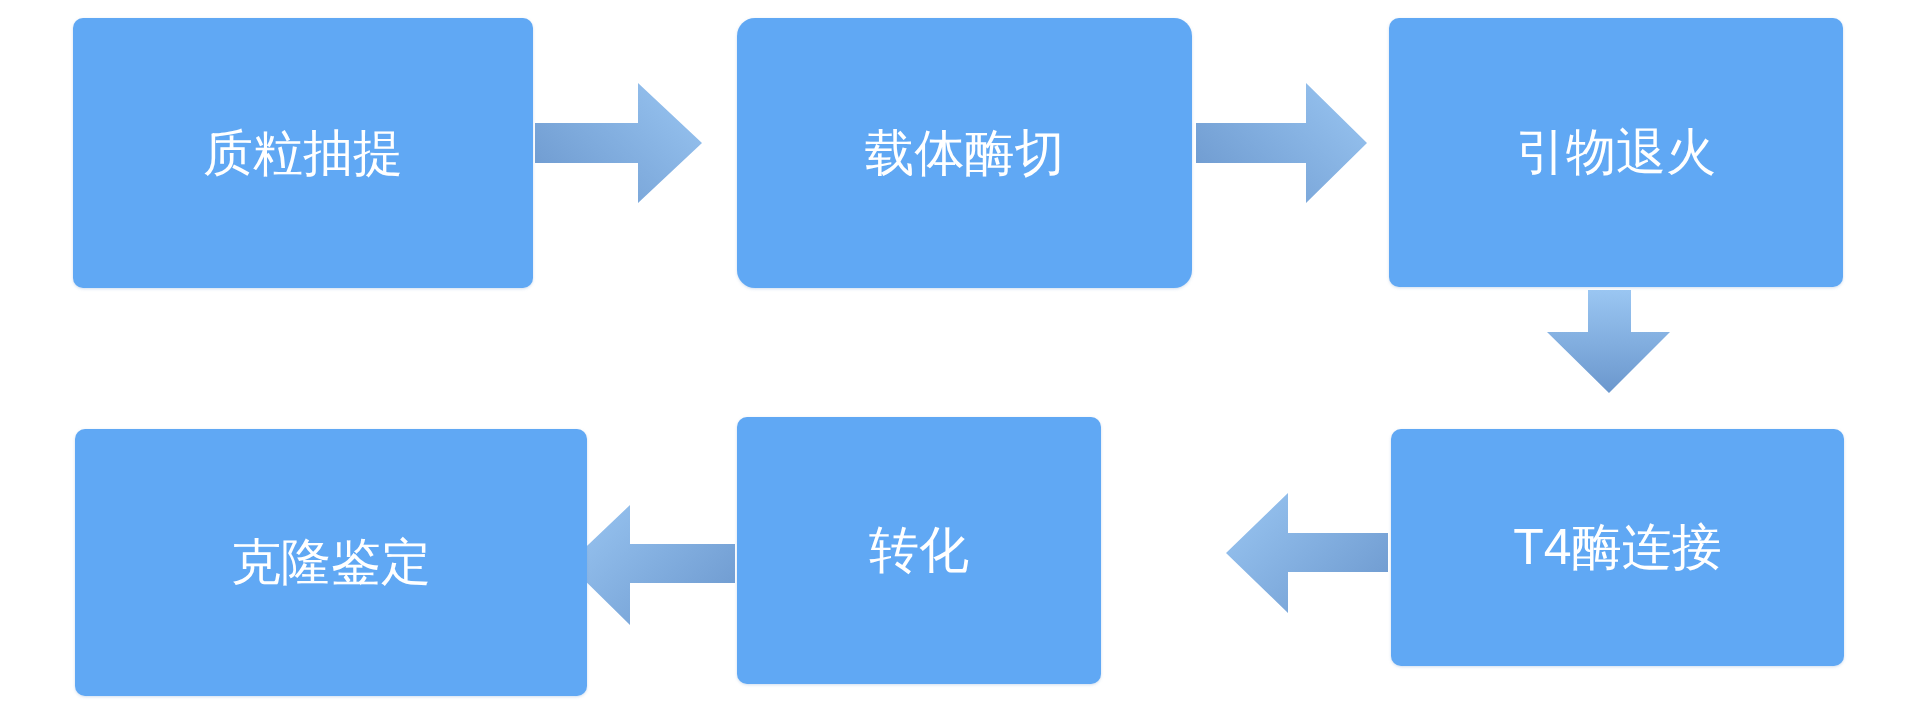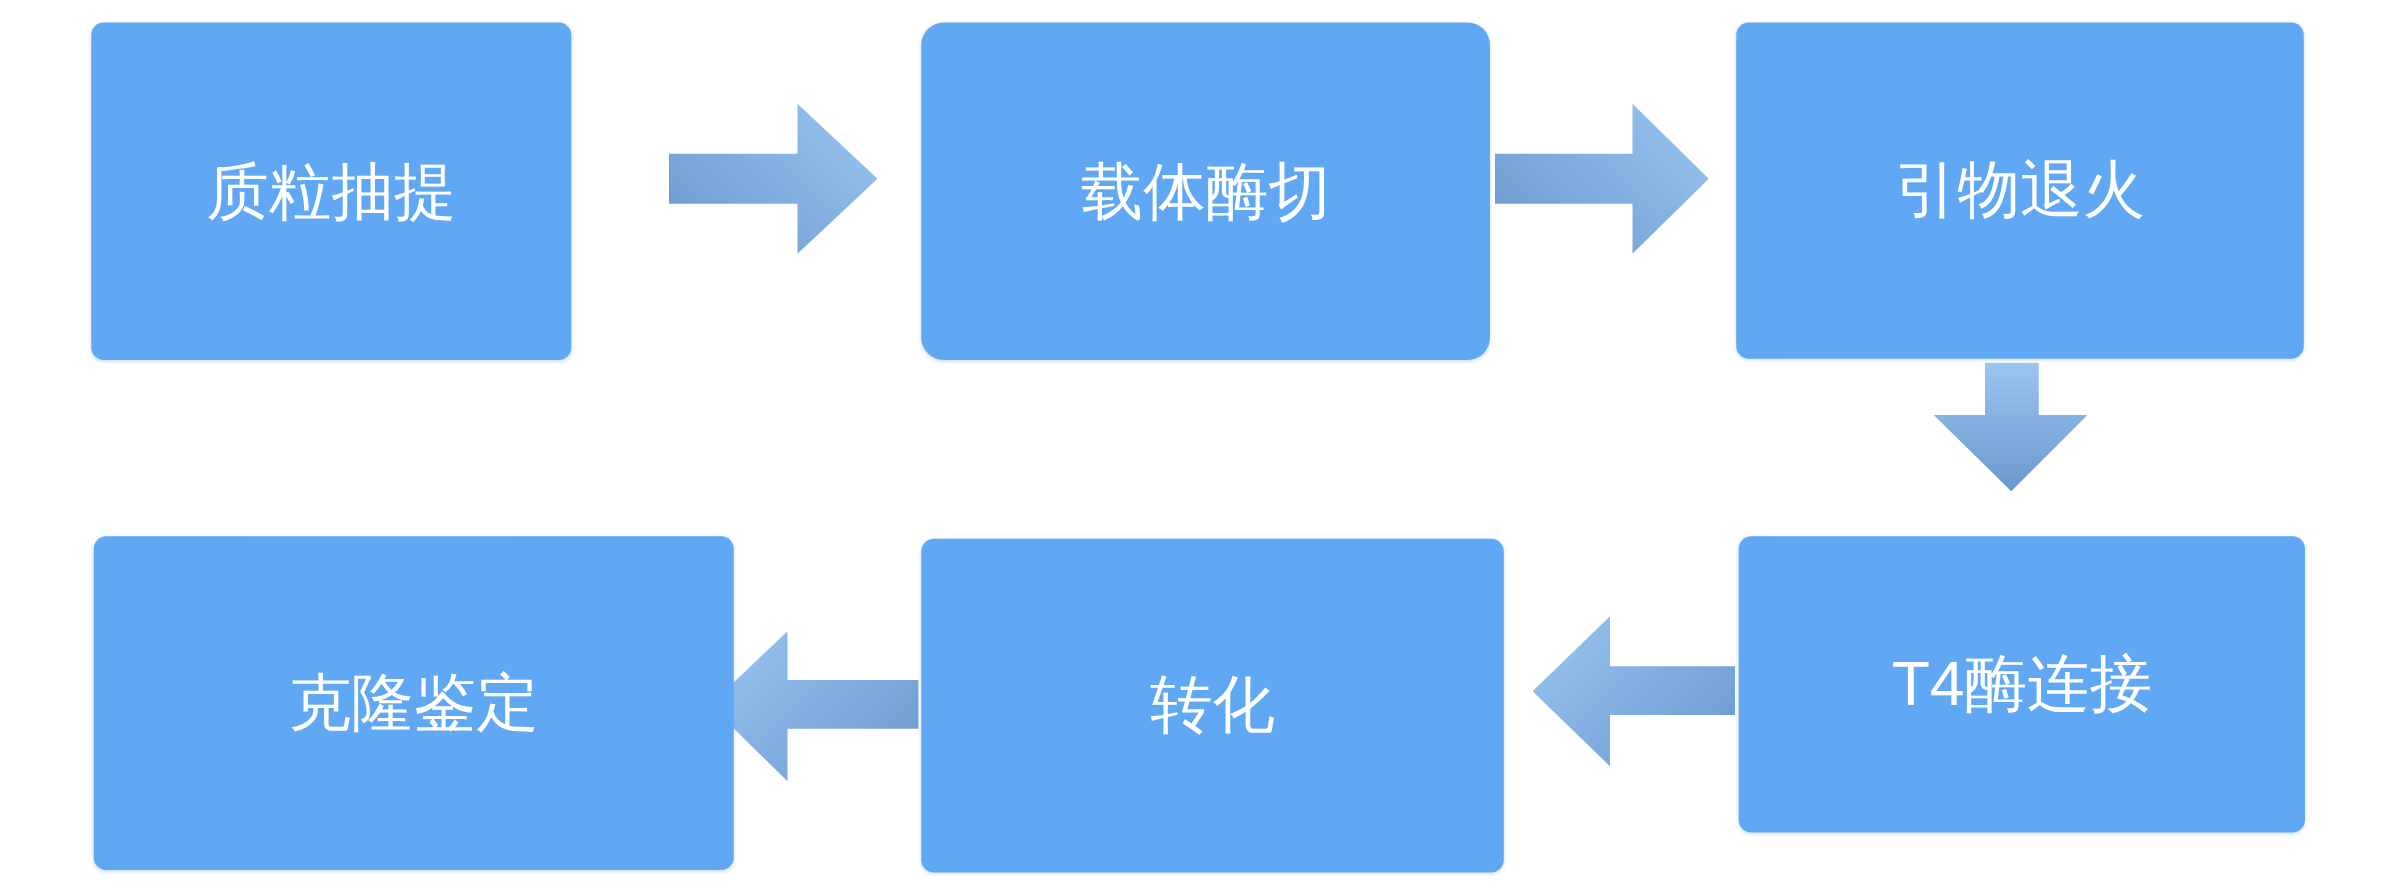--- a/index.html
+++ b/index.html
@@ -28,26 +28,26 @@
     font-size:50px;
     line-height:1.1;
     white-space:nowrap;
   }
   .arrow{position:absolute;}
   .arrow-right{background:linear-gradient(45deg,var(--arrow-dark),var(--arrow-light));}
   .arrow-left{background:linear-gradient(315deg,var(--arrow-dark),var(--arrow-light));}
   .arrow-down{background:linear-gradient(to bottom,var(--arrow-light),var(--arrow-dark));}
 
   
-  #node-1{left:73px;  top:18px;  width:384px;height:270px;}
+  #node-1{left:73px;  top:18px;  width:460px;height:270px;}
   #node-2{left:737px; top:18px;  width:455px;height:270px;border-radius:18px;}
   #node-3{left:1389px;top:18px;  width:454px;height:269px;}
   
   #node-4{left:1391px;top:429px;width:453px;height:237px;}
-  #node-5{left:737px; top:431px;width:466px;height:267px;}
+  #node-5{left:737px; top:417px;width:364px;height:267px;}
   #node-6{left:75px;  top:429px;width:512px;height:267px;}
 
   #arrow-1{left:535px; top:83px; width:167px;height:120px;
     clip-path:polygon(0 40px,103px 40px,103px 0,167px 60px,103px 120px,103px 80px,0 80px);}
   #arrow-2{left:1196px;top:83px; width:171px;height:120px;
     clip-path:polygon(0 40px,110px 40px,110px 0,171px 60px,110px 120px,110px 80px,0 80px);}
   #arrow-3{left:1547px;top:290px;width:123px;height:103px;
     clip-path:polygon(41px 0,84px 0,84px 42px,123px 42px,62px 103px,0 42px,41px 42px);}
   #arrow-4{left:1226px;top:493px;width:162px;height:120px;
     clip-path:polygon(162px 40px,62px 40px,62px 0,0 60px,62px 120px,62px 79px,162px 79px);}

